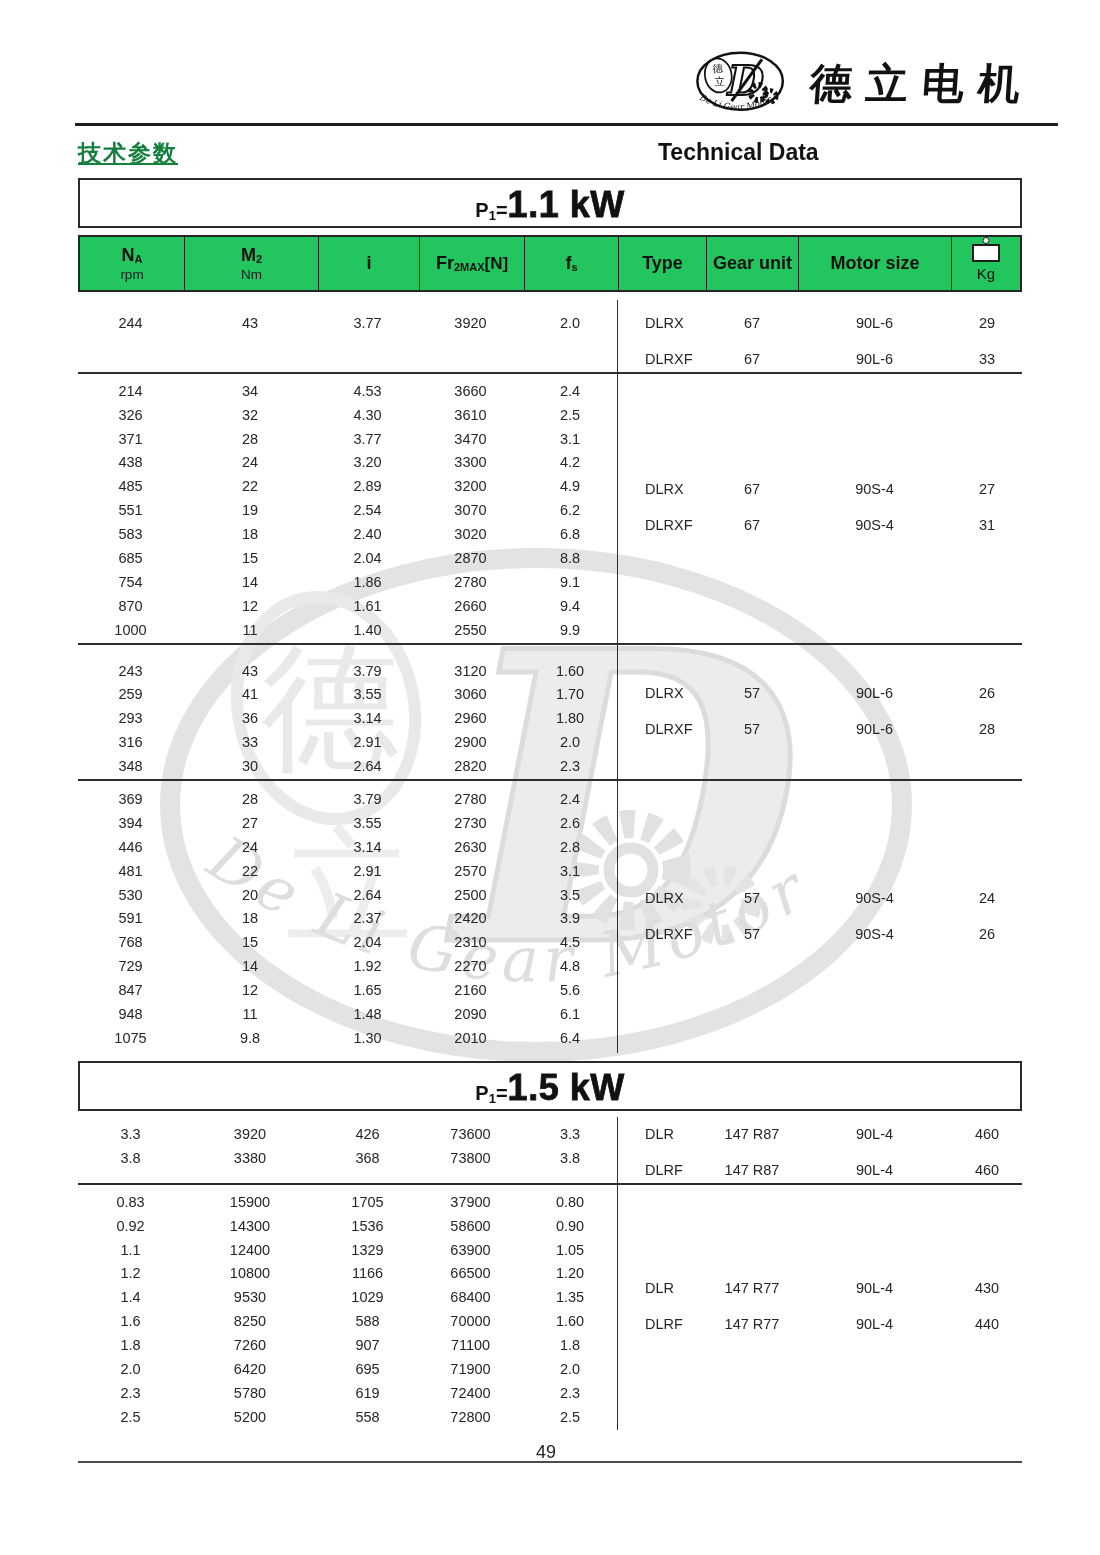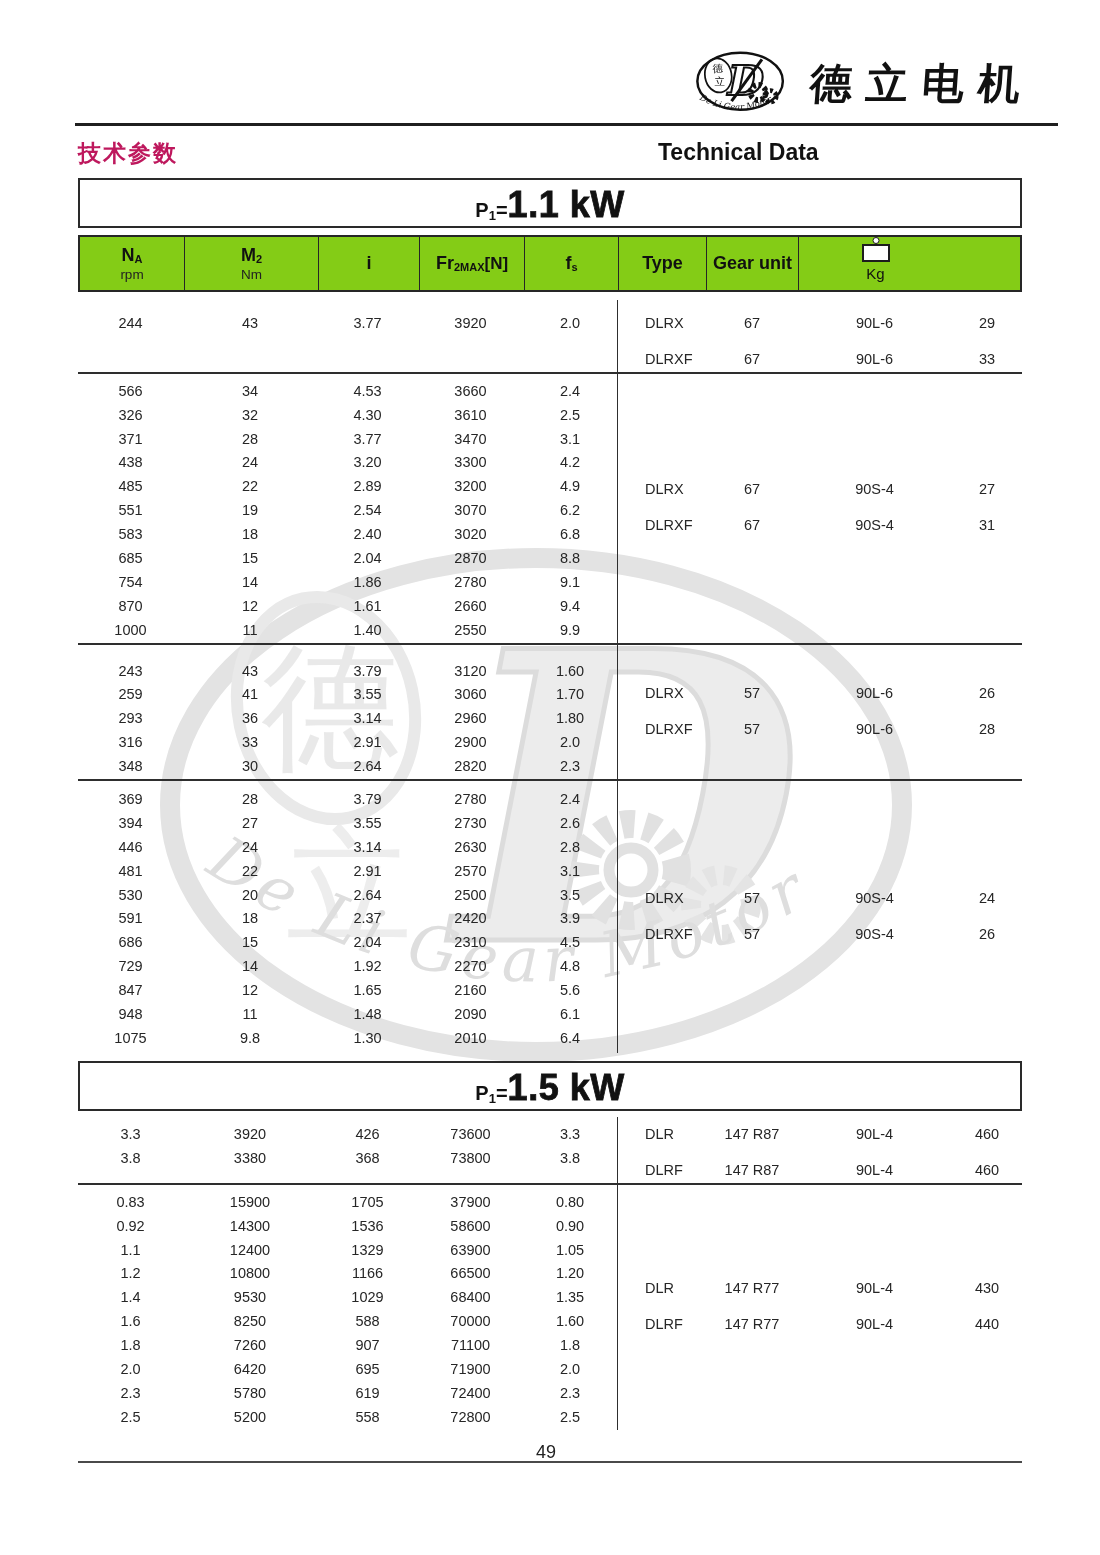--- a/index.html
+++ b/index.html
@@ -7,38 +7,38 @@
     position:relative;width:1100px;height:1555px;margin:0 auto;background:#ffffff;
     font-family:"Liberation Sans","DejaVu Sans",sans-serif;color:#222;overflow:hidden;
   }
   
   .brand-row{position:absolute;top:46px;right:66px;display:flex;align-items:center;gap:14px;height:76px;}
   .logo-svg{width:108px;height:76px;}
   .brand-cn{font-family:"DejaVu Serif","Liberation Serif",serif;font-size:42px;font-weight:bold;
     letter-spacing:14px;color:#111;white-space:nowrap;transform:skewX(-4deg);}
   .top-rule{position:absolute;left:75px;top:123px;width:983px;height:3px;background:#1f1f1f;}
   .titles{position:absolute;left:78px;top:138px;width:944px;height:34px;}
-  .t-cn{position:absolute;left:0;top:0;font-size:23px;font-weight:bold;color:#be185d;letter-spacing:2px;}
+  .t-cn{position:absolute;left:0;top:0;font-size:23px;font-weight:bold;color:#15803d;letter-spacing:2px;text-decoration:underline;}
   .t-en{position:absolute;left:580px;top:1px;font-size:23px;font-weight:bold;color:#111;text-align:center;}
   
   .content{position:absolute;left:78px;top:178px;width:944px;}
   .wm{position:absolute;left:58px;top:362px;width:826px;height:548px;z-index:0;pointer-events:none;}
   .layer{position:relative;z-index:1;}
   
   .power-box{border:2px solid #2a2a2a;height:46px;display:flex;align-items:baseline;justify-content:center;
     background:transparent;padding-top:0;box-sizing:content-box;}
   .power-box .inner{display:flex;align-items:baseline;margin-top:4px;}
   .p-pre{font-size:20px;font-weight:bold;color:#111;}
   .p-sub{font-size:13px;font-weight:bold;position:relative;top:3px;}
   .p-big{font-size:36px;font-weight:bold;color:#111;letter-spacing:0.5px;-webkit-text-stroke:0.8px #111;}
   .pb1{margin-top:0;}
   .pb2{margin-top:8px;}
   
   .thead{margin-top:7px;height:57px;border:2px solid #262626;box-sizing:border-box;display:grid;
-    grid-template-columns:105px 134px 101px 105px 94px 88px 92px 153px 1fr;background:#84cc16;}
+    grid-template-columns:105px 134px 101px 105px 94px 88px 92px 153px 1fr;background:#22c55e;}
   .hcell{border-right:1.5px solid #262626;display:flex;flex-direction:column;justify-content:center;
     align-items:center;line-height:1.15;}
   .hcell:last-child{border-right:none;}
   .hmain{font-size:18px;font-weight:bold;color:#111;}
   .hsub{font-size:11px;font-weight:bold;position:relative;top:2px;}
   .htail{font-size:17px;font-weight:bold;}
   .hunit{font-size:13.5px;color:#222;margin-top:1px;font-weight:normal;}
   .kgicon{width:24px;height:14px;border:2px solid #1d1d1d;position:relative;margin-bottom:3px;background:#fff;}
   .kgicon::before{content:'';position:absolute;top:-9px;left:50%;transform:translateX(-50%);
     width:5px;height:5px;border:1.5px solid #1d1d1d;border-radius:50%;background:#fff;}
@@ -135,20 +135,23 @@
         <div class="hcell">
           <div class="hmain"><span>f</span><span class="hsub">s</span></div>
         </div>
         <div class="hcell">
           <div class="hmain">Type</div>
         </div>
         <div class="hcell">
           <div class="hmain">Gear unit</div>
         </div>
         <div class="hcell">
+          <div class="hmain">Motor size</div>
+        </div>
+        <div class="hcell">
           <div class="kgicon"></div>
           <div class="kglabel">Kg</div>
         </div>
       </div>
 
       <div class="datagrid">
           <div class="block sep aligned" style="min-height: 60px;">
             <div class="bleft" style="padding-top: 12px;">
               <div class="drow">
                 <div class="dcell">244</div>
@@ -169,21 +172,21 @@
                 <div class="tcell type">DLRXF</div>
                 <div class="tcell">67</div>
                 <div class="tcell">90L-6</div>
                 <div class="tcell">33</div>
               </div>
             </div>
           </div>
           <div class="block sep" style="min-height: 268px;">
             <div class="bleft" style="padding-top: 6px;">
               <div class="drow">
-                <div class="dcell">566</div>
+                <div class="dcell">214</div>
                 <div class="dcell">34</div>
                 <div class="dcell">4.53</div>
                 <div class="dcell">3660</div>
                 <div class="dcell">2.4</div>
               </div>
               <div class="drow">
                 <div class="dcell">326</div>
                 <div class="dcell">32</div>
                 <div class="dcell">4.30</div>
                 <div class="dcell">3610</div>
@@ -359,21 +362,21 @@
                 <div class="dcell">3.5</div>
               </div>
               <div class="drow">
                 <div class="dcell">591</div>
                 <div class="dcell">18</div>
                 <div class="dcell">2.37</div>
                 <div class="dcell">2420</div>
                 <div class="dcell">3.9</div>
               </div>
               <div class="drow">
-                <div class="dcell">686</div>
+                <div class="dcell">768</div>
                 <div class="dcell">15</div>
                 <div class="dcell">2.04</div>
                 <div class="dcell">2310</div>
                 <div class="dcell">4.5</div>
               </div>
               <div class="drow">
                 <div class="dcell">729</div>
                 <div class="dcell">14</div>
                 <div class="dcell">1.92</div>
                 <div class="dcell">2270</div>

